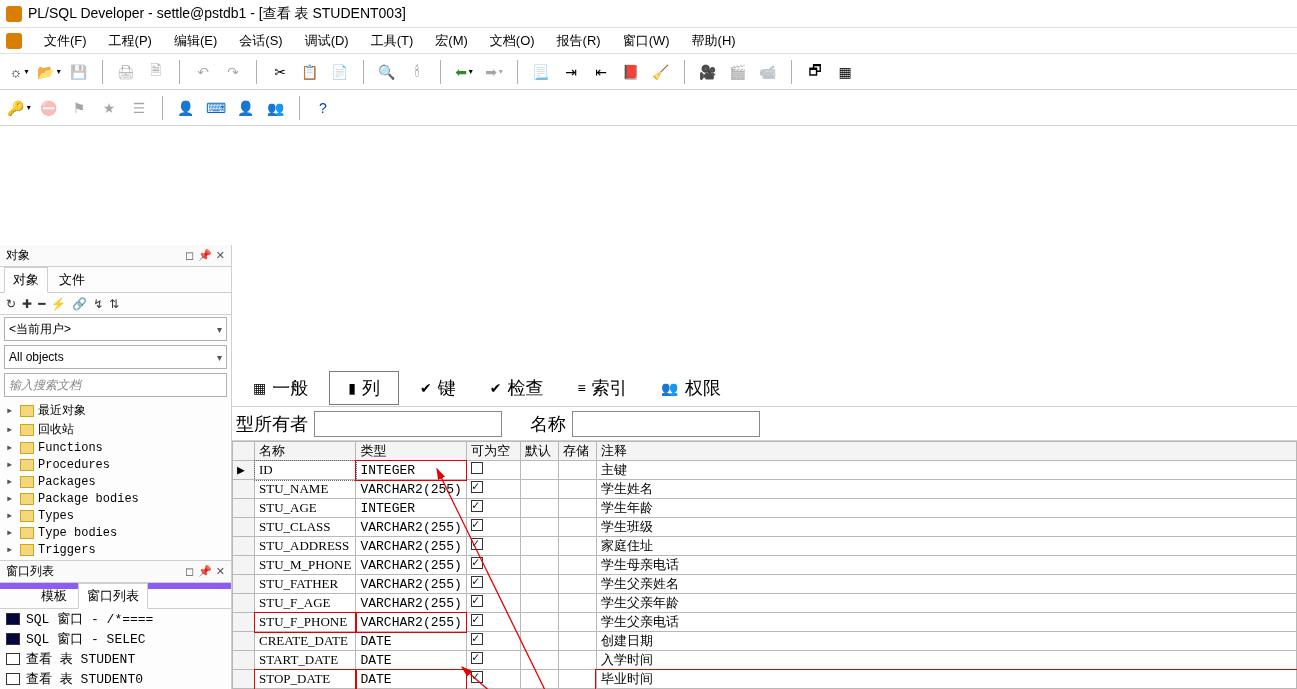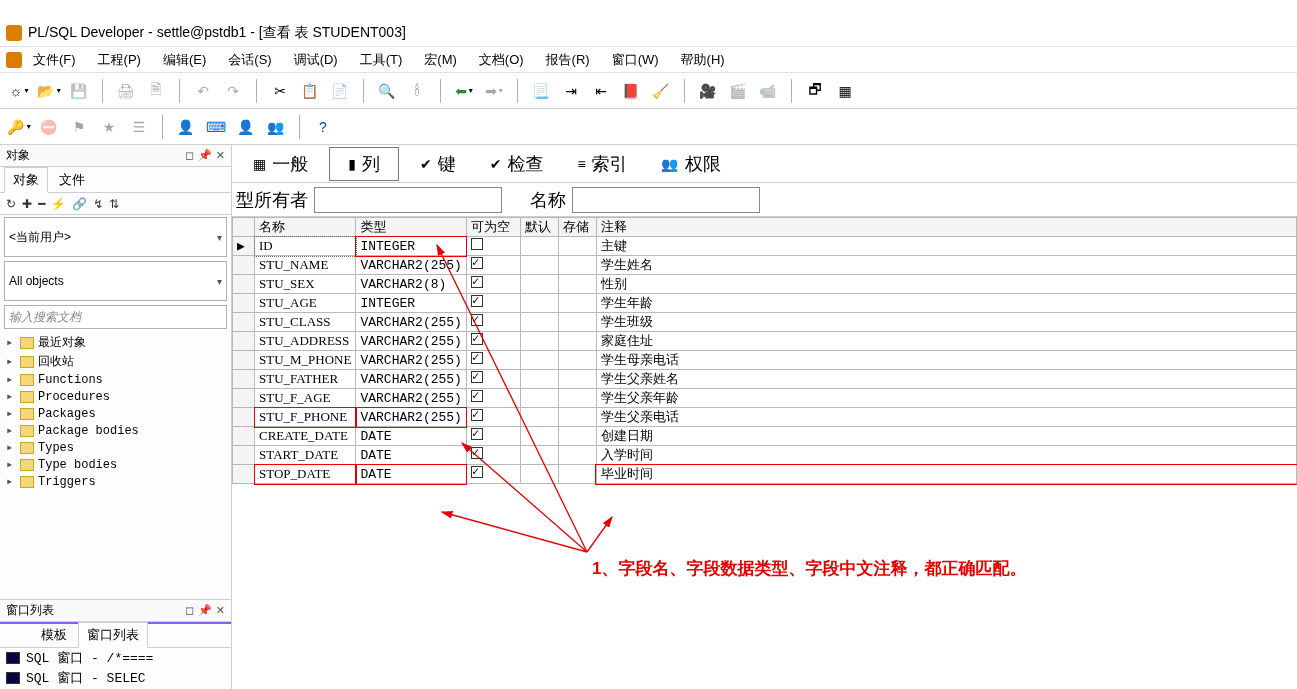--- a/index.html
+++ b/index.html
@@ -16,37 +16,36 @@
 
 .title-bar {
   height: 28px;
   background: #fff;
   display: flex;
   align-items: center;
   padding: 0 6px;
   font-size: 14px;
   color: #000;
   border-bottom: 1px solid #e0e0e0;
-  margin-top: 19px;
 }
 .title-bar .app-icon {
   width: 16px; height: 16px; margin-right: 6px;
   background: #d97e00;
   display: inline-block;
   border-radius: 3px;
 }
 
 
 .menu-bar {
   height: 26px;
   background: #fff;
   display: flex;
   align-items: center;
   padding: 0 6px;
-  gap: 3px;
+  gap: 14px;
   font-size: 13px;
   border-bottom: 1px solid #e0e0e0;
 }
 .menu-bar .app-icon {
   width: 16px; height: 16px; margin-right: 4px;
   display: inline-block;
   background: #d97e00;
   border-radius: 3px;
 }
 .menu-item { padding: 2px 4px; cursor: default; }
@@ -72,20 +71,21 @@
 .tb-sep {
   width: 1px; height: 24px; background: #b0b0b0;
   margin: 0 6px;
 }
 .tb-dropdown-arrow { font-size: 8px; margin-left: 2px; }
 
 
 .main {
   display: flex;
   height: calc(100% - 28px - 26px - 36px - 36px);
+  align-items: flex-end;
 }
 
 
 .sidebar {
   width: 232px;
   border-right: 1px solid #cfcfcf;
   display: flex;
   flex-direction: column;
   background: #fdfdfd;
 }
@@ -126,21 +126,21 @@
   top: 1px;
 }
 
 .mini-toolbar {
   height: 22px; display:flex; align-items:center; gap:6px; padding:0 6px;
   border-bottom:1px solid #cfcfcf;
 }
 .mini-toolbar span { font-size:12px; color:#333; cursor:pointer;}
 
 .combo {
-  height: 40px;
+  height: 24px;
   display: flex;
   align-items: center;
   border: 1px solid #b0b0b0;
   margin: 2px 4px;
   padding: 0 4px;
   justify-content: space-between;
   background:#fff;
 }
 .combo .arrow { font-size: 10px; color:#555; }
 
@@ -171,21 +171,21 @@
 .tree-item .toggle { width: 10px; color:#555; }
 .tree-item .folder {
   width: 14px; height: 12px; background:#f5d67b; border:1px solid #c9a81e;
 }
 
 .winlist {
   flex: 0 0 auto;
   overflow: auto;
   font-family: "Courier New", monospace;
 }
-.winlist .sub-tabs { border-top:2px solid #8b5cf6;padding-left:32px;}
+.winlist .sub-tabs { border-top:6px solid #8b5cf6;padding-left:32px;}
 .winlist-row {
   display:flex; align-items:center; gap:6px; padding:1px 6px;
   font-size: 13px;
   white-space: nowrap;
 }
 .winlist-row .sq { width:14px; height:12px; background:#fff; border:1px solid #333;}
 .winlist-row .sq.dark { background:#050640; }
 
 
 .content {
@@ -539,20 +539,24 @@
             <span>SQL 窗口 - /*====</span>
           </div>
           <div class="winlist-row">
             <span class="sq dark"></span>
             <span>SQL 窗口 - SELEC</span>
           </div>
           <div class="winlist-row">
             <span class="sq"></span>
             <span>查看 表 STUDENT</span>
           </div>
+          <div class="winlist-row">
+            <span class="sq"></span>
+            <span>查看 表 STUDENT0</span>
+          </div>
         </div>
     </div>
   </div>
 
   <div class="content">
     <div class="big-tabs" id="bigTabs">
         <div class="big-tab">
           <span class="ticon">▦</span>
           <span>一般</span>
         </div>
@@ -608,29 +612,20 @@
               <td class="col-comment ">主键</td>
             </tr>
             <tr>
               <td class="col-rowhdr"></td>
               <td class="col-name ">STU_NAME</td>
               <td class="col-type ">VARCHAR2(255)</td>
               <td class="col-null"><span class="chk checked"></span></td>
               <td class="col-def"></td>
               <td class="col-store"></td>
               <td class="col-comment ">学生姓名</td>
-            </tr>
-            <tr>
-              <td class="col-rowhdr"></td>
-              <td class="col-name ">STU_SEX</td>
-              <td class="col-type ">VARCHAR2(8)</td>
-              <td class="col-null"><span class="chk checked"></span></td>
-              <td class="col-def"></td>
-              <td class="col-store"></td>
-              <td class="col-comment ">性别</td>
             </tr>
             <tr>
               <td class="col-rowhdr"></td>
               <td class="col-name ">STU_AGE</td>
               <td class="col-type ">INTEGER</td>
               <td class="col-null"><span class="chk checked"></span></td>
               <td class="col-def"></td>
               <td class="col-store"></td>
               <td class="col-comment ">学生年龄</td>
             </tr>

